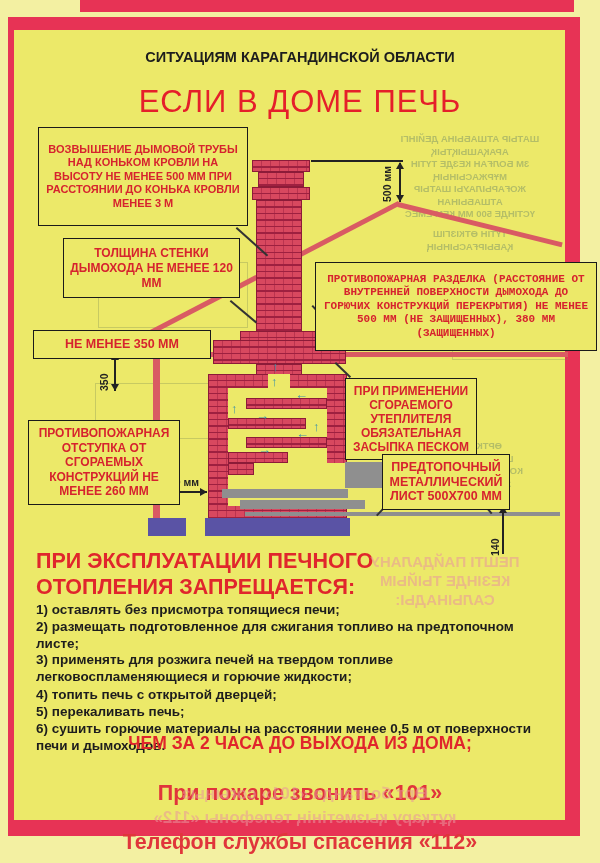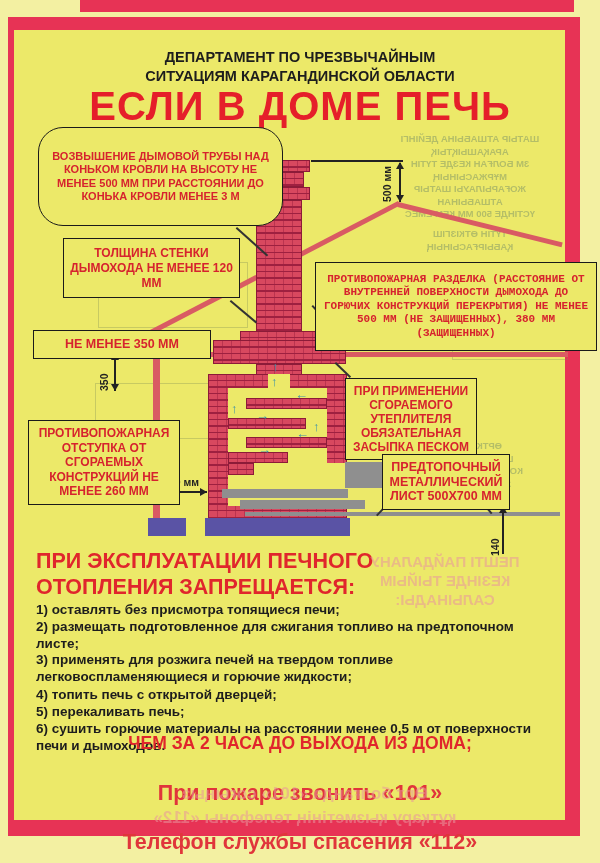--- a/index.html
+++ b/index.html
@@ -7,21 +7,21 @@
        background:#f3f0a2;overflow:hidden;}
   
   .frame{position:absolute;left:8px;top:17px;width:572px;height:819px;
          background:#ece969;border-style:solid;border-color:#e73355;
          border-width:13px 15px 16px 6px;box-sizing:border-box;}
   .topstrip{position:absolute;left:80px;top:0;width:494px;height:12px;background:#e73355;}
   
   .dept{position:absolute;left:60px;top:48px;width:480px;text-align:center;
         color:#1d1d1d;font-weight:bold;font-size:14.5px;line-height:19px;}
   .title{position:absolute;left:40px;top:84px;width:520px;text-align:center;
-         color:#e51f2a;font-weight:bold;font-size:40px;letter-spacing:1px;}
+         color:#e51f2a;font-weight:normal;font-size:31px;letter-spacing:1px;}
   .callout{position:absolute;border:1.6px solid #1a1a1a;background:#ece969;
            color:#d6232e;font-weight:bold;font-size:11px;line-height:13.5px;
            text-align:center;padding:5px 4px;box-sizing:border-box;z-index:30;}
   
   .brick{position:absolute;background-color:#d8485f;
          background-image:
            repeating-linear-gradient(180deg,rgba(0,0,0,0) 0 5px,#9e2040 5px 6.5px),
            repeating-linear-gradient(90deg,rgba(0,0,0,0) 0 8px,rgba(158,32,64,.5) 8px 9px);
          border:1px solid #8c1b38;box-sizing:border-box;z-index:10;}
   .cavity{position:absolute;background:#ece969;z-index:11;}
@@ -81,21 +81,20 @@
 <div class="bt btred" style="left:330px;top:552px;width:230px;font-size:15px;line-height:19px;">
   <div>ПЕШТІ ПАЙДАЛАНУ</div>
   <div>КЕЗІНДЕ ТЫЙЫМ САЛЫНАДЫ:</div>
 </div>
 <div class="bt btred" style="left:60px;top:782px;width:490px;font-size:17px;line-height:24px;">
   <div>Өрт болғанда «101» соғыңыз</div>
   <div>құтқару қызметінің телефоны «112»</div>
 </div>
 
 <div class="dept">
-  <div>ДЕПАРТАМЕНТ ПО ЧРЕЗВЫЧАЙНЫМ</div>
   <div>СИТУАЦИЯМ КАРАГАНДИНСКОЙ ОБЛАСТИ</div>
 </div>
 <div class="title">ЕСЛИ В ДОМЕ ПЕЧЬ</div>
 
 <div class="redbar" style="left:118px;top:347px;width:317px;height:5px;transform:rotate(-27.5deg);transform-origin:0 50%;"></div>
 <div class="redbar" style="left:398px;top:202px;width:169px;height:5px;transform:rotate(13.8deg);transform-origin:0 50%;"></div>
 <div class="redbar" style="left:114px;top:344px;width:5px;height:13px;"></div>
 <div class="redbar" style="left:157px;top:352px;width:411px;height:5px;"></div>
 <div class="redbar" style="left:153px;top:356px;width:7px;height:162px;"></div>
 
@@ -155,21 +154,21 @@
 <div class="dimlabel vlabel" style="left:489px;top:528px;height:28px;">140</div>
 
 <div class="leader" style="left:237px;top:227px;width:42px;transform:rotate(42deg);"></div>
 <div class="leader" style="left:231px;top:300px;width:34px;transform:rotate(40deg);"></div>
 <div class="leader" style="left:98px;top:347px;width:20px;transform:rotate(15deg);"></div>
 <div class="leader" style="left:313px;top:305px;width:50px;transform:rotate(48deg);"></div>
 <div class="leader" style="left:336px;top:362px;width:21px;transform:rotate(44deg);"></div>
 <div class="leader" style="left:376px;top:515px;width:26px;transform:rotate(-47deg);"></div>
 <div class="leader" style="left:479px;top:497px;width:21px;transform:rotate(50deg);"></div>
 
-<div class="callout" style="left:38px;top:127px;width:245px;min-height:99px;display:flex;align-items:center;justify-content:center;border-radius:25px;">ВОЗВЫШЕНИЕ ДЫМОВОЙ ТРУБЫ НАД КОНЬКОМ КРОВЛИ НА ВЫСОТУ НЕ МЕНЕЕ 500 ММ ПРИ РАССТОЯНИИ ДО КОНЬКА КРОВЛИ МЕНЕЕ 3 М</div>
+<div class="callout" style="left:38px;top:127px;width:210px;min-height:99px;display:flex;align-items:center;justify-content:center;">ВОЗВЫШЕНИЕ ДЫМОВОЙ ТРУБЫ НАД КОНЬКОМ КРОВЛИ НА ВЫСОТУ НЕ МЕНЕЕ 500 ММ ПРИ РАССТОЯНИИ ДО КОНЬКА КРОВЛИ МЕНЕЕ 3 М</div>
 <div class="callout" style="left:63px;top:238px;width:177px;min-height:60px;font-size:12px;line-height:15px;display:flex;align-items:center;justify-content:center;">ТОЛЩИНА СТЕНКИ ДЫМОХОДА НЕ МЕНЕЕ 120 ММ</div>
 <div class="callout" style="left:33px;top:330px;width:178px;min-height:29px;font-size:12.5px;display:flex;align-items:center;justify-content:center;">НЕ МЕНЕЕ 350 ММ</div>
 <div class="callout" style="left:315px;top:262px;width:282px;min-height:89px;display:flex;align-items:center;justify-content:center;font-family:Liberation Mono, monospace;">ПРОТИВОПОЖАРНАЯ РАЗДЕЛКА (РАССТОЯНИЕ ОТ ВНУТРЕННЕЙ ПОВЕРХНОСТИ ДЫМОХОДА ДО ГОРЮЧИХ КОНСТРУКЦИЙ ПЕРЕКРЫТИЯ) НЕ МЕНЕЕ 500 ММ (НЕ ЗАЩИЩЕННЫХ), 380 ММ (ЗАЩИЩЕННЫХ)</div>
 <div class="callout" style="left:345px;top:378px;width:132px;min-height:73px;font-size:12px;line-height:14px;display:flex;align-items:center;justify-content:center;">ПРИ ПРИМЕНЕНИИ СГОРАЕМОГО УТЕПЛИТЕЛЯ ОБЯЗАТЕЛЬНАЯ ЗАСЫПКА ПЕСКОМ</div>
 <div class="callout" style="left:382px;top:454px;width:128px;min-height:44px;font-size:12.5px;line-height:14.5px;display:flex;align-items:center;justify-content:center;">ПРЕДТОПОЧНЫЙ МЕТАЛЛИЧЕСКИЙ ЛИСТ 500Х700 ММ</div>
 <div class="callout" style="left:28px;top:420px;width:152px;min-height:76px;font-size:12px;line-height:14.5px;display:flex;align-items:center;justify-content:center;">ПРОТИВОПОЖАРНАЯ ОТСТУПКА ОТ СГОРАЕМЫХ КОНСТРУКЦИЙ НЕ МЕНЕЕ 260 ММ</div>
 
 <div class="rules-head">ПРИ ЭКСПЛУАТАЦИИ ПЕЧНОГО ОТОПЛЕНИЯ ЗАПРЕЩАЕТСЯ:</div>
 <div class="rule" style="top:601px;">1) оставлять без присмотра топящиеся печи;</div>
 <div class="rule" style="top:618px;">2) размещать подготовленное для сжигания топливо на предтопочном листе;</div>

